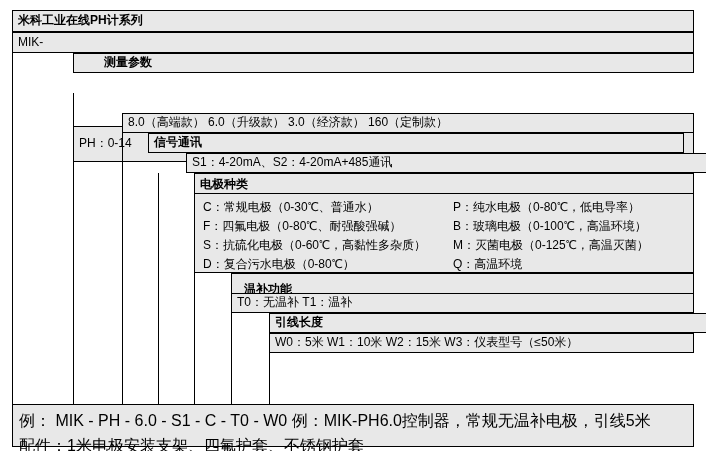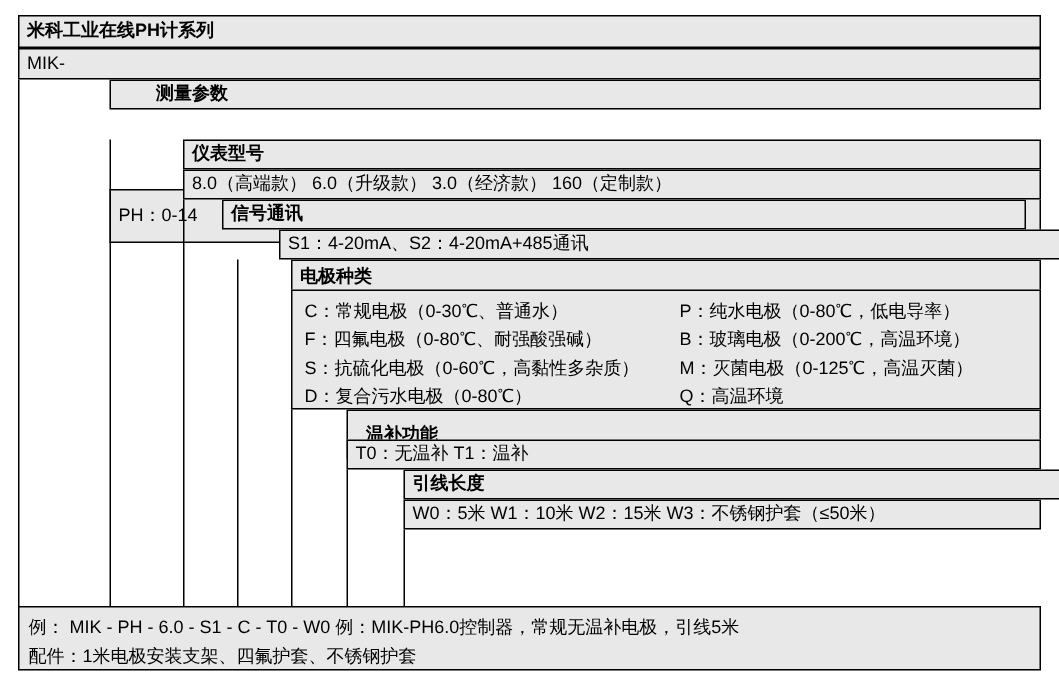--- a/index.html
+++ b/index.html
@@ -52,21 +52,21 @@
     height: 19px;
     white-space: nowrap;
   }
   .col-a { width: 250px; display: inline-block; }
   .col-b { display: inline-block; }
   .bottom-note {
     position: absolute;
     box-sizing: border-box;
     border: 1px solid #000000;
     background: #e8e8e8;
-    font-size: 12px;
+    font-size: 16px;
     color: #000000;
     padding: 4px 6px 4px 6px;
     line-height: 1.55;
     white-space: nowrap;
   }
 </style>
 </head>
 <body>
 
 <div id="page">
@@ -79,23 +79,20 @@
     <span>MIK-</span>
   </div>
 
   <div class="box hdr" style="left:73px; top:53px; width:621px; height:20px;padding-left:30px;">
     <span>测量参数</span>
   </div>
   <div class="box" style="left:73px; top:82px; width:621px; height:36px;margin-top:44px;">
     <span>PH：0-14</span>
   </div>
 
-  <div class="box hdr" style="left:122px; top:93px; width:572px; height:20px;">
-    <span>仪表型号</span>
-  </div>
   <div class="box" style="left:122px; top:113px; width:572px; height:20px;">
     <span>8.0（高端款）  6.0（升级款）   3.0（经济款）  160（定制款）</span>
   </div>
 
   <div class="box hdr" style="left:148px; top:133px; width:536px; height:20px;">
     <span>信号通讯</span>
   </div>
   <div class="box" style="left:158px; top:153px; width:536px; height:20px;margin-left:28px;">
     <span>S1：4-20mA、S2：4-20mA+485通讯</span>
   </div>
@@ -103,21 +100,21 @@
   <div class="box hdr" style="left:194px; top:173px; width:500px; height:24px;">
     <span>电极种类</span>
   </div>
   <div class="box multi" style="left:194px; top:193px; width:500px; height:80px; padding-left:8px;">
     <div class="row-line">
       <span class="col-a">C：常规电极（0-30℃、普通水）</span>
       <span class="col-b">P：纯水电极（0-80℃，低电导率）</span>
     </div>
     <div class="row-line">
       <span class="col-a">F：四氟电极（0-80℃、耐强酸强碱）</span>
-      <span class="col-b">B：玻璃电极（0-200℃，高温环境）</span>
+      <span class="col-b">B：玻璃电极（0-100℃，高温环境）</span>
     </div>
     <div class="row-line">
       <span class="col-a">S：抗硫化电极（0-60℃，高黏性多杂质）</span>
       <span class="col-b">M：灭菌电极（0-125℃，高温灭菌）</span>
     </div>
     <div class="row-line">
       <span class="col-a">D：复合污水电极（0-80℃）</span>
       <span class="col-b">Q：高温环境</span>
     </div>
   </div>
@@ -126,21 +123,21 @@
     <span>温补功能</span>
   </div>
   <div class="box" style="left:231px; top:293px; width:463px; height:20px;">
     <span>T0：无温补        T1：温补</span>
   </div>
 
   <div class="box hdr" style="left:269px; top:313px; width:470px; height:20px;">
     <span>引线长度</span>
   </div>
   <div class="box" style="left:269px; top:333px; width:425px; height:20px;">
-    <span>W0：5米    W1：10米    W2：15米   W3：不锈钢护套（≤50米）</span>
+    <span>W0：5米    W1：10米    W2：15米   W3：仪表型号（≤50米）</span>
   </div>
 
   <div class="vline" style="left:73px; top:93px; height:311px;"></div>
   <div class="vline" style="left:122px; top:133px; height:271px;"></div>
   <div class="vline" style="left:158px; top:173px; height:231px;"></div>
   <div class="vline" style="left:194px; top:273px; height:131px;"></div>
   <div class="vline" style="left:231px; top:313px; height:91px;"></div>
   <div class="vline" style="left:269px; top:353px; height:51px;"></div>
   <div class="vline" style="left:12px; top:53px; height:351px;"></div>
 

